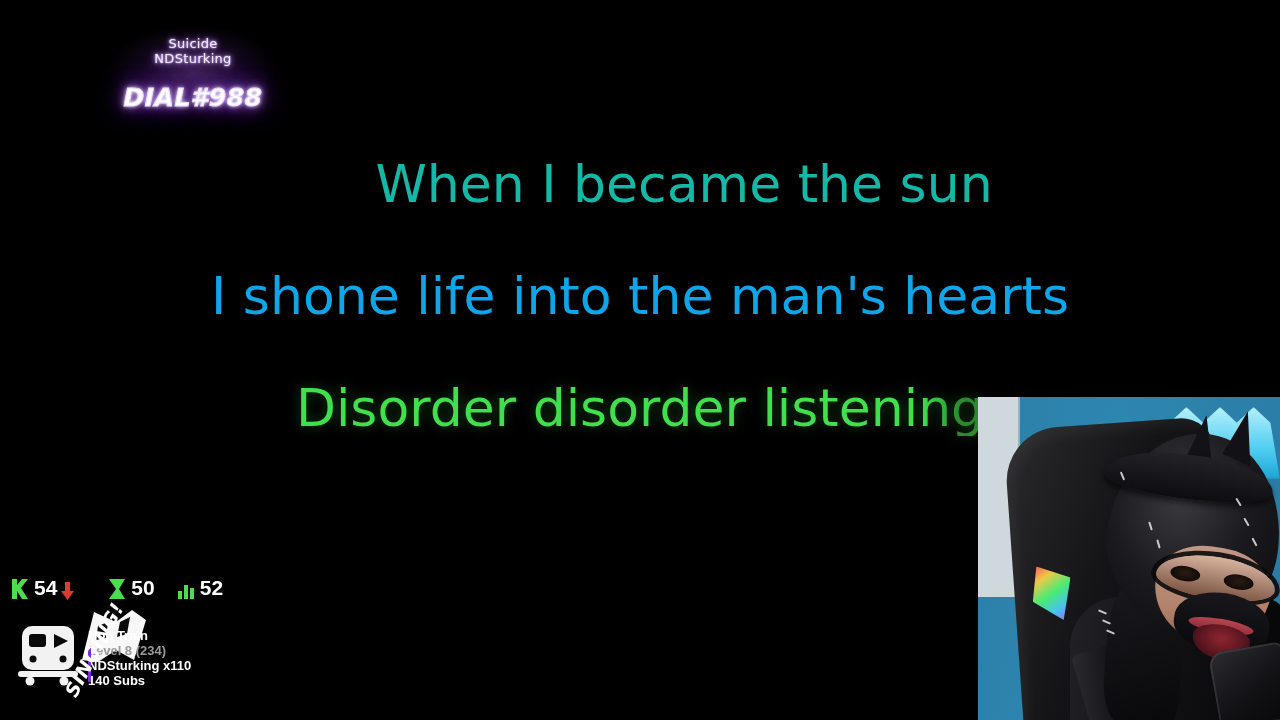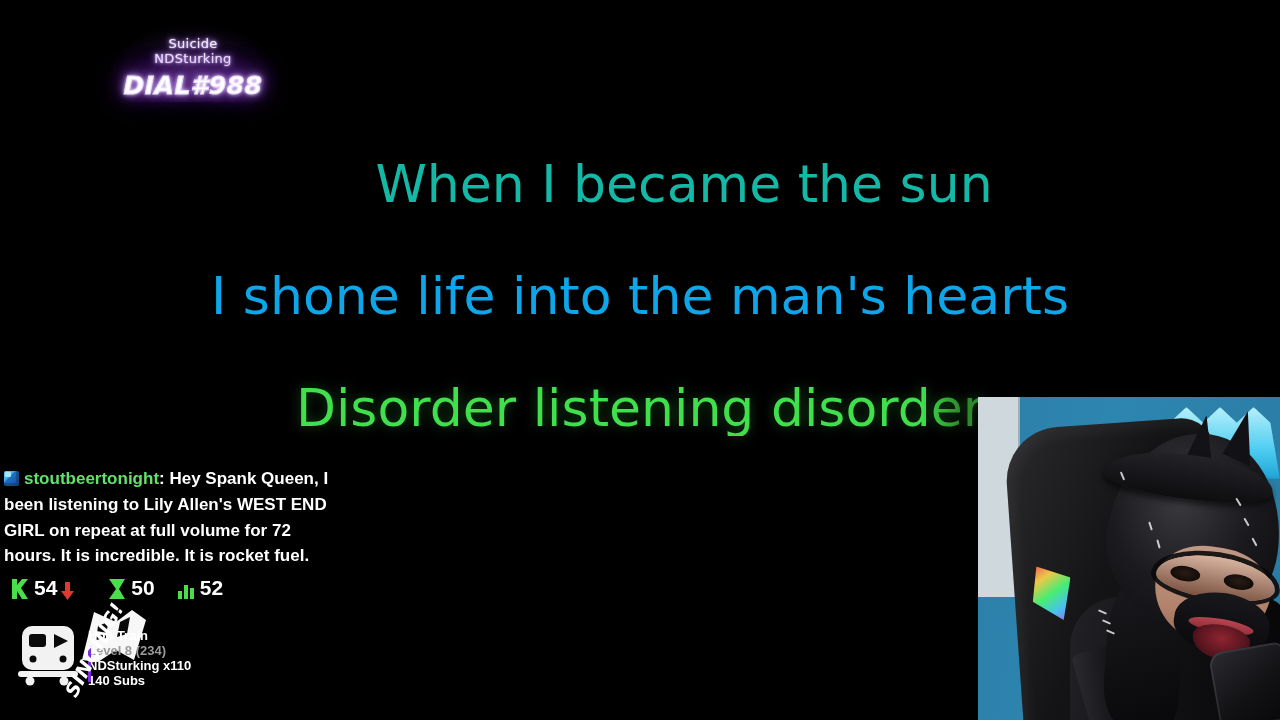--- a/index.html
+++ b/index.html
@@ -22,21 +22,21 @@
   }
   #sp-logo .l1, #sp-logo .l2 {
     color:#f2eaff; font-size:13px; line-height:13px;
     font-family:"DejaVu Sans", sans-serif;
     letter-spacing:.3px;
     text-shadow:0 0 5px #c9a3ff, 0 0 10px #9a5fe0, 0 0 2px #fff;
   }
   #sp-logo .l1 { margin-top:11px; }
   #sp-logo .l2 { margin-top:2px; }
   #sp-logo .dial {
-    margin-top:8px;
+    margin-top:20px;
     font-family:"DejaVu Sans", sans-serif;
     font-weight:bold; font-style:italic;
     font-size:25px; line-height:26px;
     letter-spacing:.5px;
     color:#ffffff;
     -webkit-text-stroke:1px #e8d7ff;
     text-shadow:0 0 4px #ffffff, 0 0 10px #b87ff0, 0 0 20px #8a3fd8, 0 0 30px #6a20b8;
   }
 
   
@@ -267,24 +267,23 @@
 
   <div id="sp-logo">
     <div class="l1">Suicide</div>
     <div class="l2">NDSturking</div>
     <div class="dial">DIAL#988</div>
   </div>
 
   <div id="lyrics">
     <div class="lyric-line" id="lyric-0">When I became the sun</div>
     <div class="lyric-line" id="lyric-1">I shone life into the man's hearts</div>
-    <div class="lyric-line" id="lyric-2" style="background-image: linear-gradient(to right, rgb(63, 224, 76) 0%, rgb(63, 224, 76) 72%, rgb(44, 138, 44) 75%, rgb(44, 138, 44) 100%);">Disorder listening disorder</div>
-  </div>
-
-  <div id="chat-msg"><span class="badge"><span class="cube"></span></span><span class="uname">stoutbeertonight</span><span class="sep">:</span> <span>Hey Spank Queen, I been listening to Lily Allen's WEST END GIRL on repeat at full volume for 72 hours. It is incredible. It is rocket fuel.</span></div>
+    <div class="lyric-line" id="lyric-2" style="background-image: linear-gradient(to right, rgb(63, 224, 76) 0%, rgb(63, 224, 76) 72%, rgb(44, 138, 44) 75%, rgb(44, 138, 44) 100%);">Disorder disorder listening</div>
+  </div>
+
 
   <div id="stats-row">
 
     <div class="stat">
       <span class="ico">
         <svg width="20" height="22" viewBox="0 0 20 22">
           <path d="M2 1 h5 v6 l5 -6 h6 l-7 9 l7 11 h-6 l-5 -8 v8 h-5 z" fill="#4ade4a"></path>
         </svg>
       </span>
       <span class="val">54</span>

